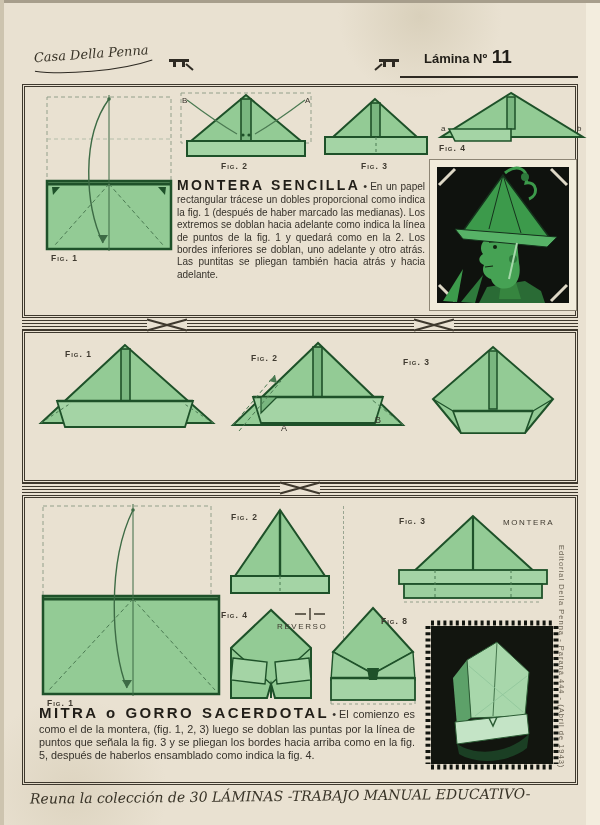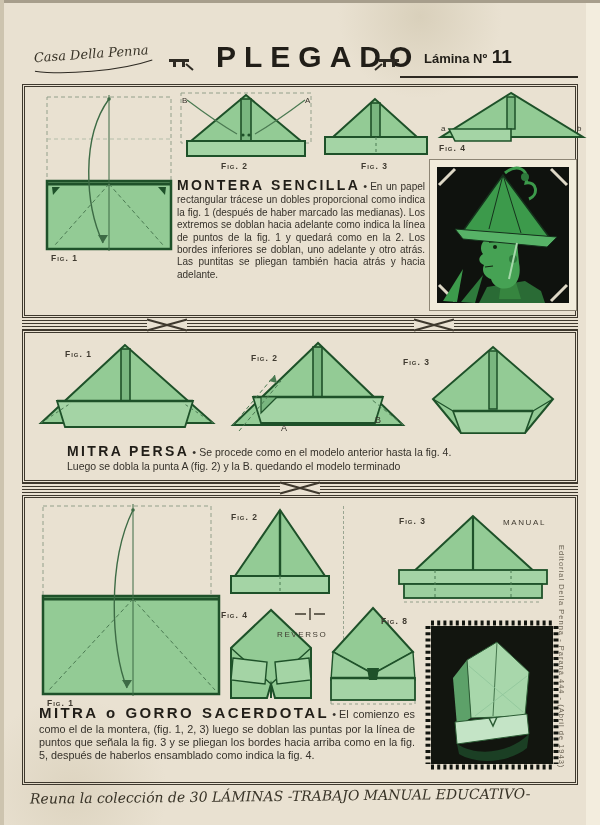--- a/index.html
+++ b/index.html
@@ -39,21 +39,20 @@
     <svg width="120" height="10" viewBox="0 0 120 10">
       <path d="M0,5 C28,11 84,11 118,2" fill="none" stroke="#2e2a23" stroke-width="1"></path>
     </svg>
   </div>
 
   <svg class="abs" style="left:168px;top:56px;" width="26" height="16" viewBox="0 0 26 16">
     <path d="M1,3 H21 V6 H17 V11 H14 V6 H8 V11 H5 V6 H1 Z" fill="#2e2a23"></path>
     <path d="M18,8 L25,14" stroke="#2e2a23" stroke-width="2"></path>
   </svg>
 
-  <h1 class="title abs" style="left:216px;top:40px;">PLEGADO</h1>
 
   <svg class="abs" style="left:374px;top:56px;" width="26" height="16" viewBox="0 0 26 16">
     <path d="M5,3 H25 V6 H21 V11 H18 V6 H12 V11 H9 V6 H5 Z" fill="#2e2a23"></path>
     <path d="M8,8 L1,14" stroke="#2e2a23" stroke-width="2"></path>
   </svg>
 
   <div class="abs" style="left:424px;top:46px;">
     <span class="lamina-word">Lámina Nº</span>
     <span class="lamina-num">11</span>
   </div>
@@ -167,21 +166,20 @@
 
     <svg class="abs" style="left:398px;top:8px;" width="140" height="100" viewBox="0 0 140 100">
       <polygon points="70,6 130,58 102,92 38,92 10,58" fill="#93cb95" stroke="#1e5129" stroke-width="2"></polygon>
       <rect x="66" y="10" width="8" height="58" fill="#79b67f" stroke="#1e5129" stroke-width="1.5"></rect>
       <polygon points="30,70 110,70 102,92 38,92" fill="#a4d4a5" stroke="#1e5129" stroke-width="1.6"></polygon>
       <line x1="30" y1="70" x2="110" y2="70" stroke="#1e5129" stroke-width="2.4"></line>
       <path d="M10,58 L30,70 M130,58 L110,70" stroke="#1e5129" stroke-width="1.2" fill="none"></path>
     </svg>
     <span class="figlabel" style="left:378px;top:24px;">Fig. 3</span>
 
-    <p class="bodytext abs" style="left:42px;top:110px;width:486px;margin:0;font-size:10.5px;"><span class="sectitle">MITRA PERSA</span><span class="bullet">•</span><span>Se procede como en el modelo anterior hasta la fig. 4.</span><br><span>Luego se dobla la punta A (fig. 2) y la B. quedando el modelo terminado</span></p>
   </section>
 
   <svg class="abs" style="left:22px;top:481px;" width="556" height="14" viewBox="0 0 556 14">
     <g stroke="#3e382d" stroke-width="1">
       <path d="M0,2.5 H258 M298,2.5 H556 M0,5.5 H258 M298,5.5 H556 M0,8.5 H258 M298,8.5 H556 M0,11.5 H258 M298,11.5 H556"></path>
     </g>
     <g stroke="#3e382d" stroke-width="2.2">
       <path d="M258,1.5 L298,12.5 M258,12.5 L298,1.5"></path>
     </g>
   </svg>
@@ -212,35 +210,35 @@
 
     <svg class="abs" style="left:366px;top:14px;" width="160" height="92" viewBox="0 0 160 92">
       <polygon points="82,4 20,62 146,62" fill="#93cb95" stroke="#1e5129" stroke-width="2"></polygon>
       <line x1="82" y1="4" x2="82" y2="58" stroke="#1e5129" stroke-width="2.2"></line>
       <rect x="8" y="58" width="148" height="14" fill="#a4d4a5" stroke="#1e5129" stroke-width="1.8"></rect>
       <rect x="13" y="72" width="138" height="14" fill="#9ccf9e" stroke="#1e5129" stroke-width="1.8"></rect>
       <path d="M44,58 L44,86 M120,58 L120,86" stroke="#4b7a52" stroke-width="1" stroke-dasharray="3,3" fill="none"></path>
       <path d="M13,90 H151" stroke="#93a08b" stroke-width="1" stroke-dasharray="3,3"></path>
     </svg>
     <span class="figlabel" style="left:374px;top:18px;">Fig. 3</span>
-    <span class="smallcap abs" style="left:478px;top:20px;">MANUAL</span>
+    <span class="smallcap abs" style="left:478px;top:20px;">MONTERA</span>
 
     <svg class="abs" style="left:198px;top:108px;" width="96" height="96" viewBox="0 0 96 96">
       <polygon points="48,4 8,42 8,92 44,92 48,78 52,92 88,92 88,42" fill="#93cb95" stroke="#1e5129" stroke-width="2"></polygon>
       <path d="M8,42 L48,78 M88,42 L48,78" stroke="#1e5129" stroke-width="1.4" fill="none"></path>
       <polygon points="10,52 44,56 42,78 8,74" fill="#a4d4a5" stroke="#1e5129" stroke-width="1.4"></polygon>
       <polygon points="52,56 86,52 88,74 54,78" fill="#a4d4a5" stroke="#1e5129" stroke-width="1.4"></polygon>
       <line x1="48" y1="78" x2="48" y2="92" stroke="#1e5129" stroke-width="2"></line>
     </svg>
     <span class="figlabel" style="left:196px;top:112px;">Fig. 4</span>
 
     <svg class="abs" style="left:270px;top:110px;" width="30" height="12" viewBox="0 0 30 12">
       <path d="M0,6 H11 M19,6 H30 M15,0 V12" stroke="#3e382d" stroke-width="1.4"></path>
     </svg>
-    <span class="smallcap abs" style="left:252px;top:124px;margin-top:8px;">REVERSO</span>
+    <span class="smallcap abs" style="left:252px;top:124px;">REVERSO</span>
 
     <svg class="abs" style="left:296px;top:106px;" width="104" height="102" viewBox="0 0 104 102">
       <polygon points="52,4 92,48 52,70 12,48" fill="#93cb95" stroke="#1e5129" stroke-width="2"></polygon>
       <polygon points="12,48 52,70 92,48 94,76 10,76" fill="#9ccf9e" stroke="#1e5129" stroke-width="1.4"></polygon>
       <rect x="10" y="74" width="84" height="22" fill="#a4d4a5" stroke="#1e5129" stroke-width="1.8"></rect>
       <line x1="10" y1="74" x2="94" y2="74" stroke="#1e5129" stroke-width="2.4"></line>
       <polygon points="46,64 58,64 56,76 48,76" fill="#1e5129"></polygon>
       <path d="M10,100 H94 M10,97 V102 M94,97 V102" stroke="#93a08b" stroke-width="1" stroke-dasharray="3,3" fill="none"></path>
     </svg>
     <span class="figlabel" style="left:356px;top:118px;">Fig. 8</span>

